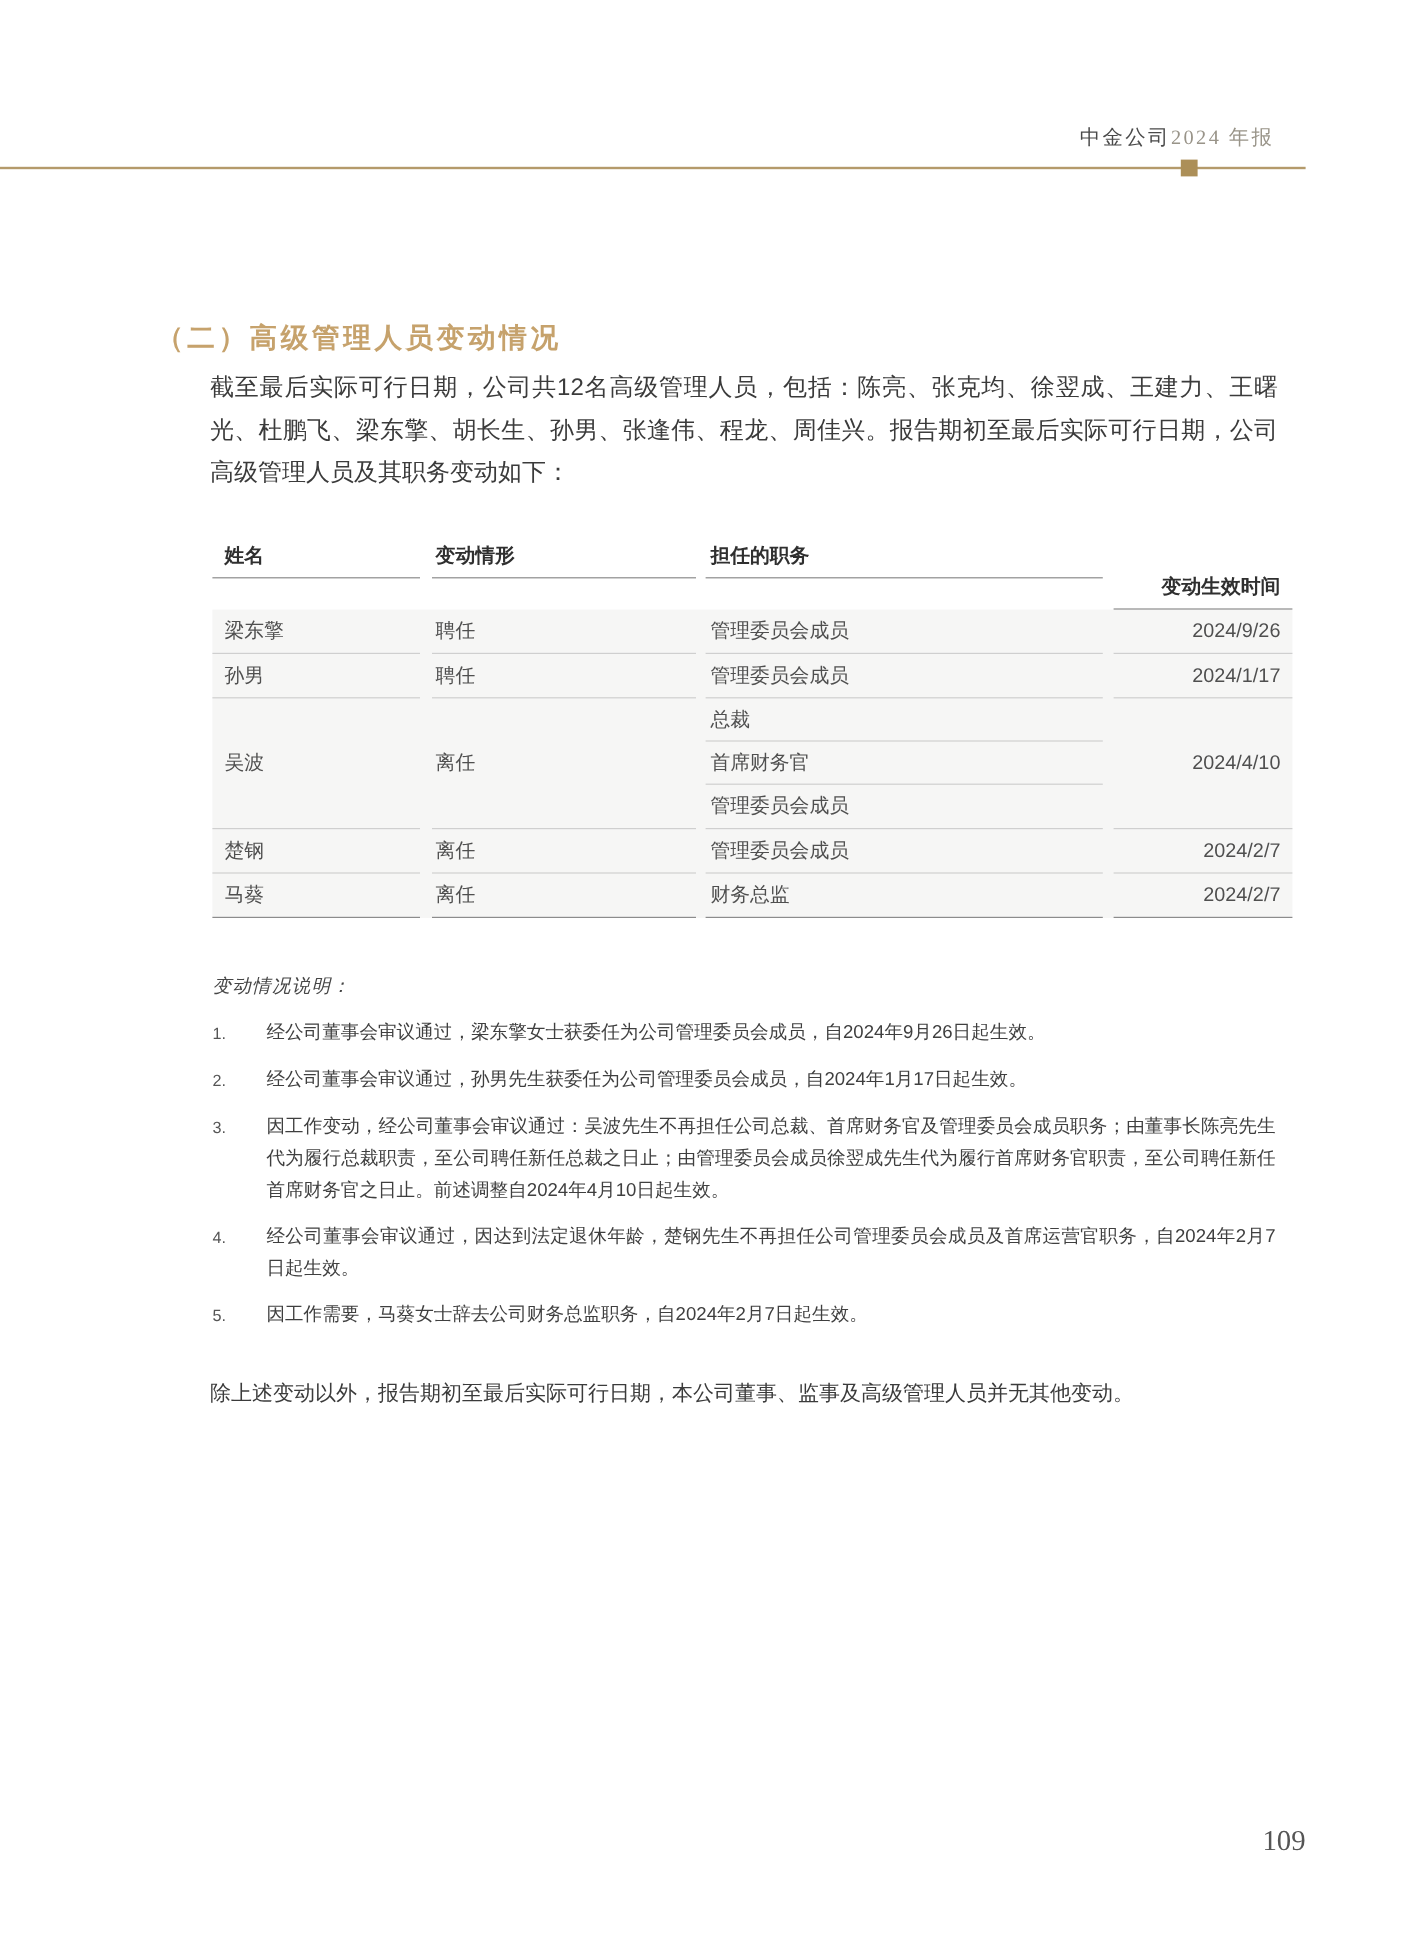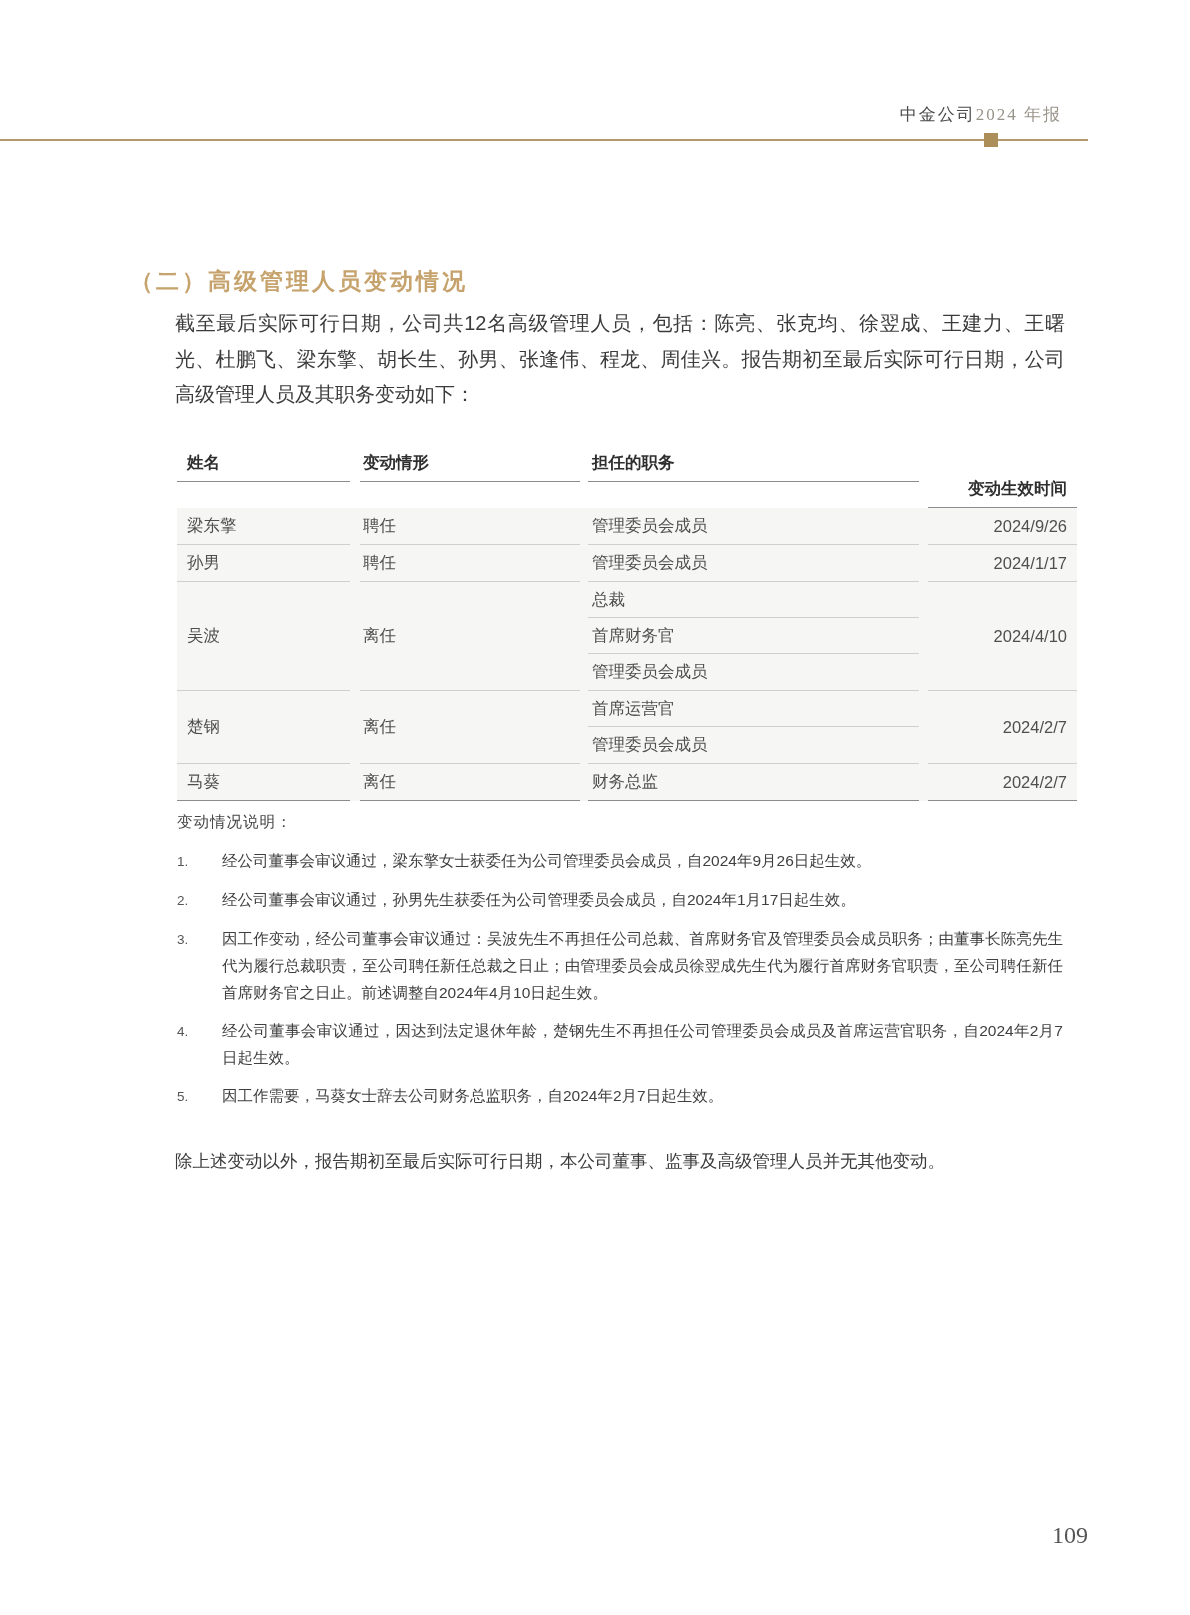--- a/index.html
+++ b/index.html
@@ -103,20 +103,21 @@
     border-bottom:1px solid var(--border-light);
     box-sizing:border-box;
   }
   .pos-line:last-child{border-bottom:none;}
   .t-group:last-child .gc{border-bottom:1px solid var(--border-dark);}
   
   .notes-label{
     position:absolute;
     top:812px;left:177px;
     font-size:15.5px;
+    font-style:italic;
     color:#454545;
     letter-spacing:1px;
   }
   .notes-list{
     position:absolute;
     top:847px;left:177px;
     width:886px;
   }
   .note-item{
     display:flex;
@@ -200,21 +201,20 @@
             <div class="pos-line">总裁</div>
             <div class="pos-line">首席财务官</div>
             <div class="pos-line">管理委员会成员</div>
           </div>
           <div class="c c4 gc">2024/4/10</div>
         </div>
         <div class="t-group">
           <div class="c c1 gc">楚钢</div>
           <div class="c c2 gc">离任</div>
           <div class="c c3 gc">
-            <div class="pos-line">首席运营官</div>
             <div class="pos-line">管理委员会成员</div>
           </div>
           <div class="c c4 gc">2024/2/7</div>
         </div>
         <div class="t-group">
           <div class="c c1 gc">马葵</div>
           <div class="c c2 gc">离任</div>
           <div class="c c3 gc">
             <div class="pos-line">财务总监</div>
           </div>

